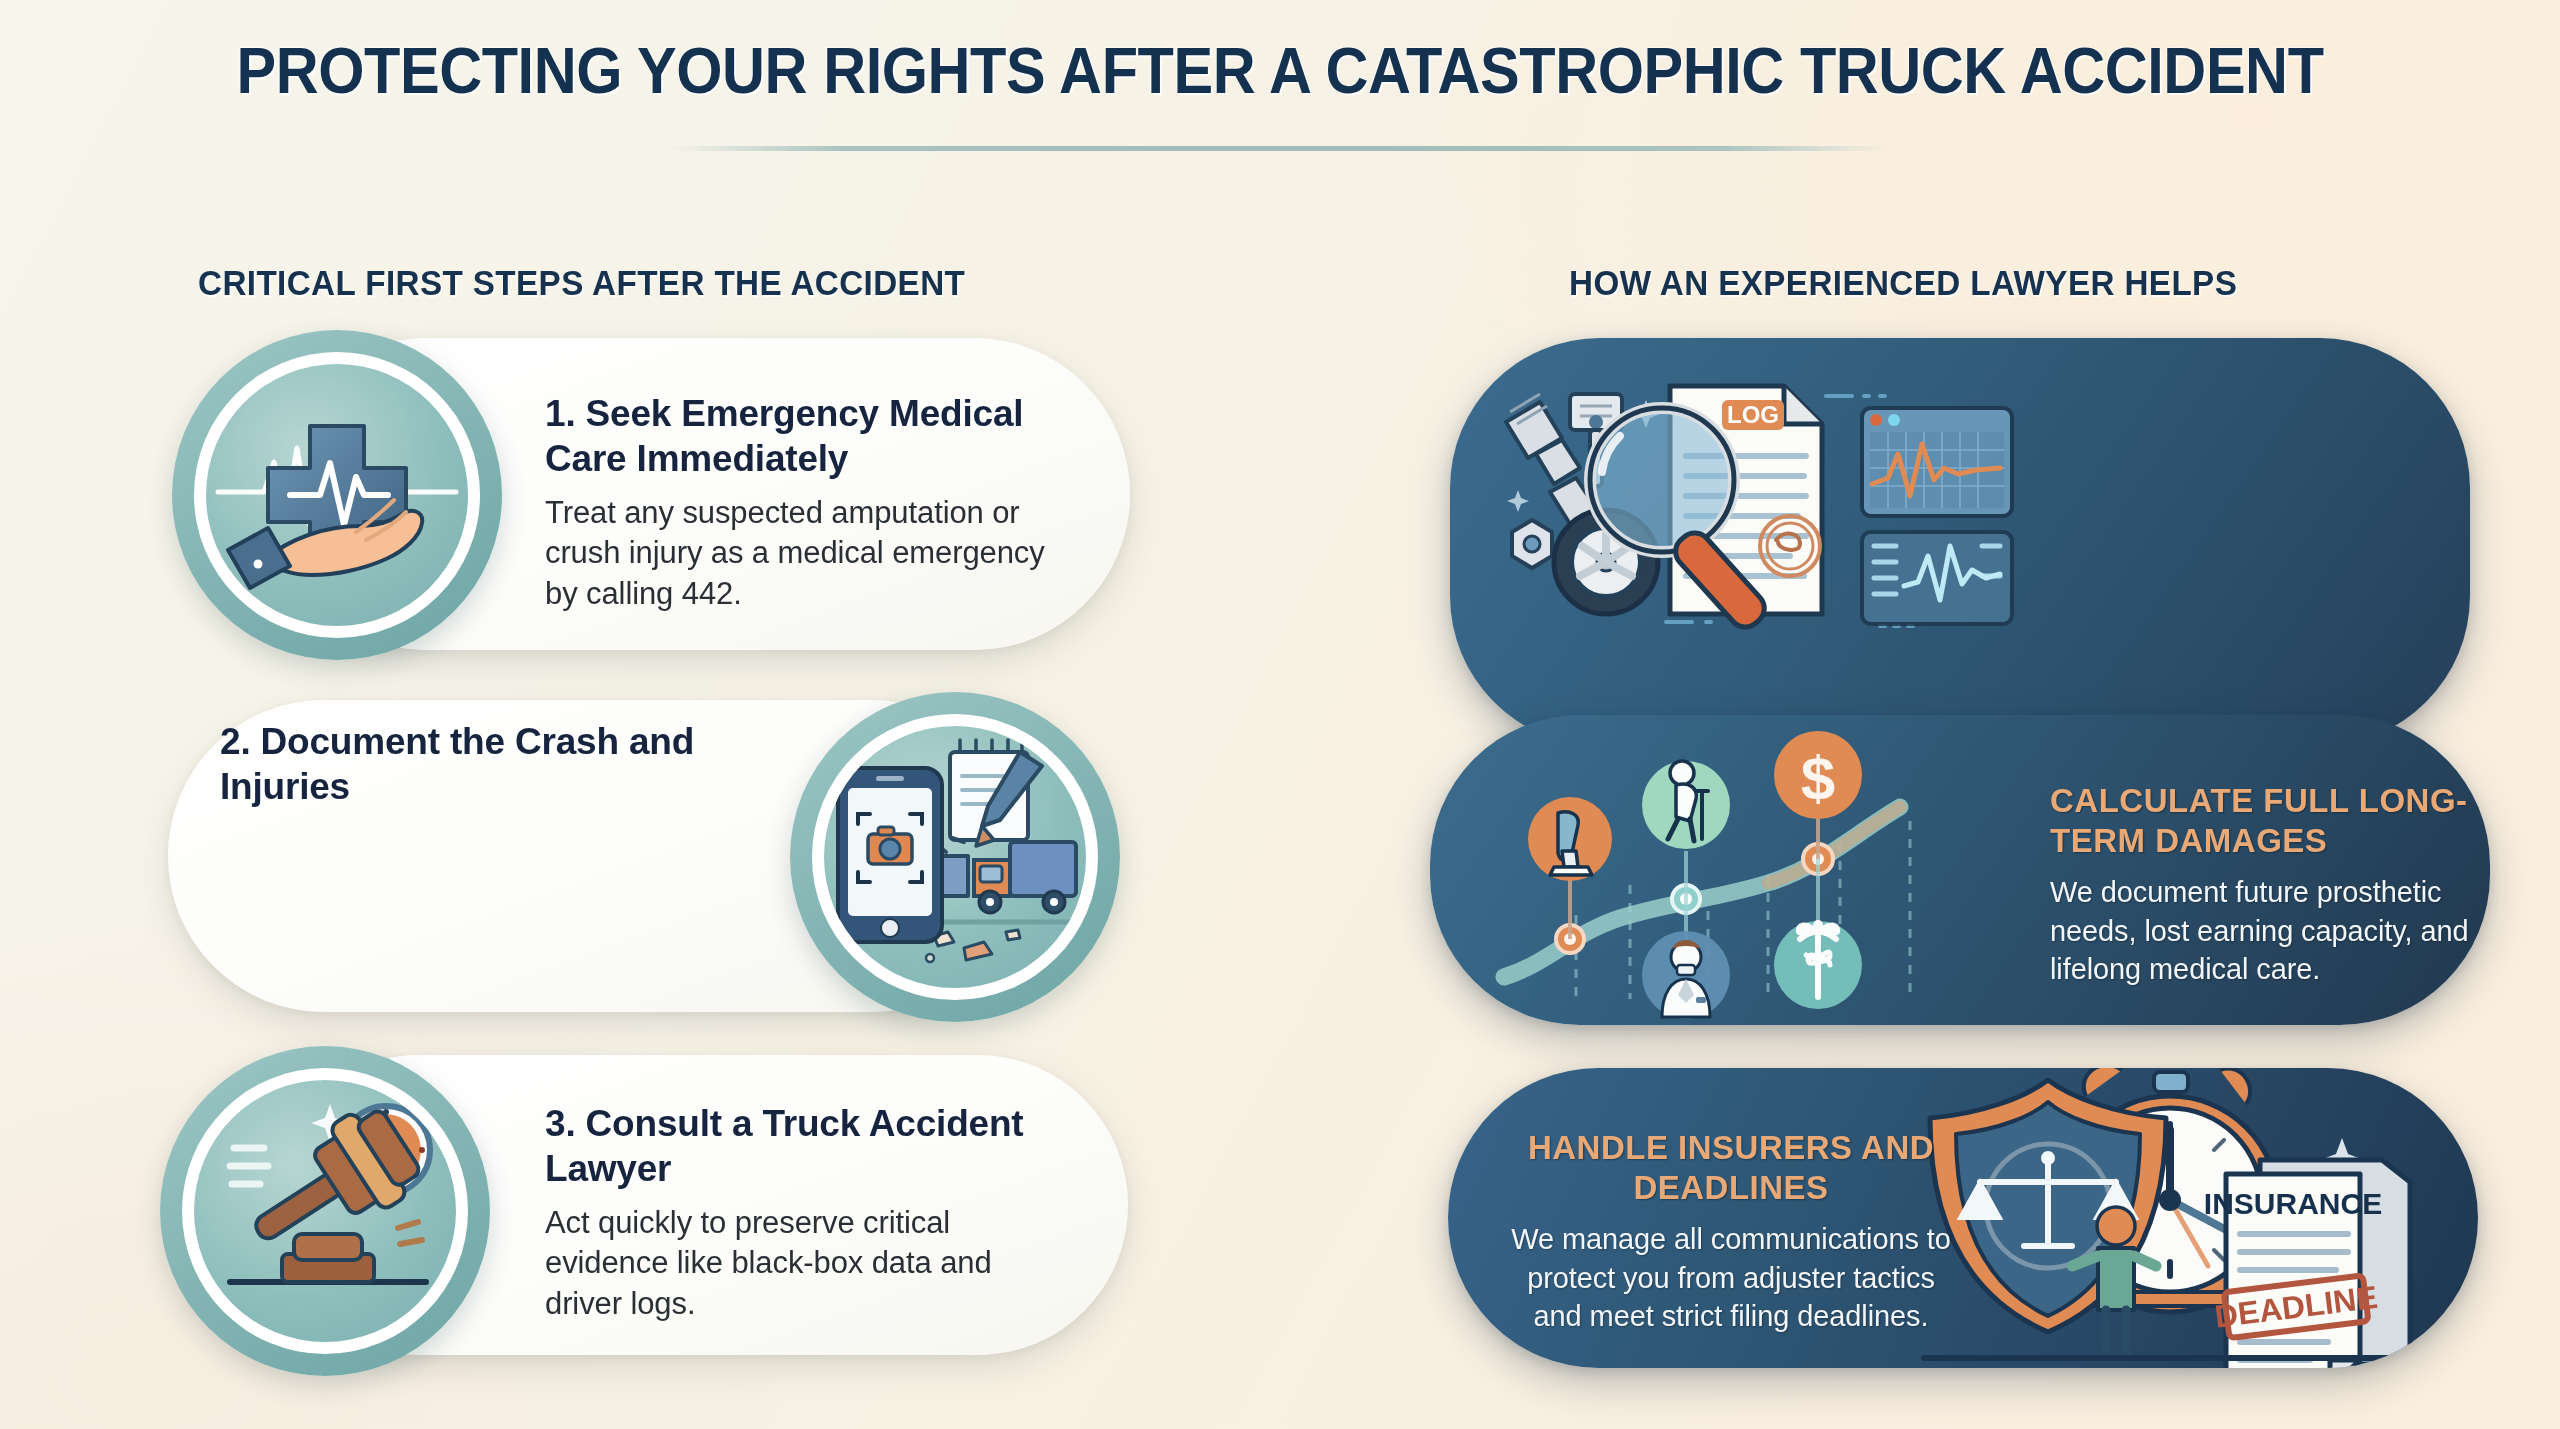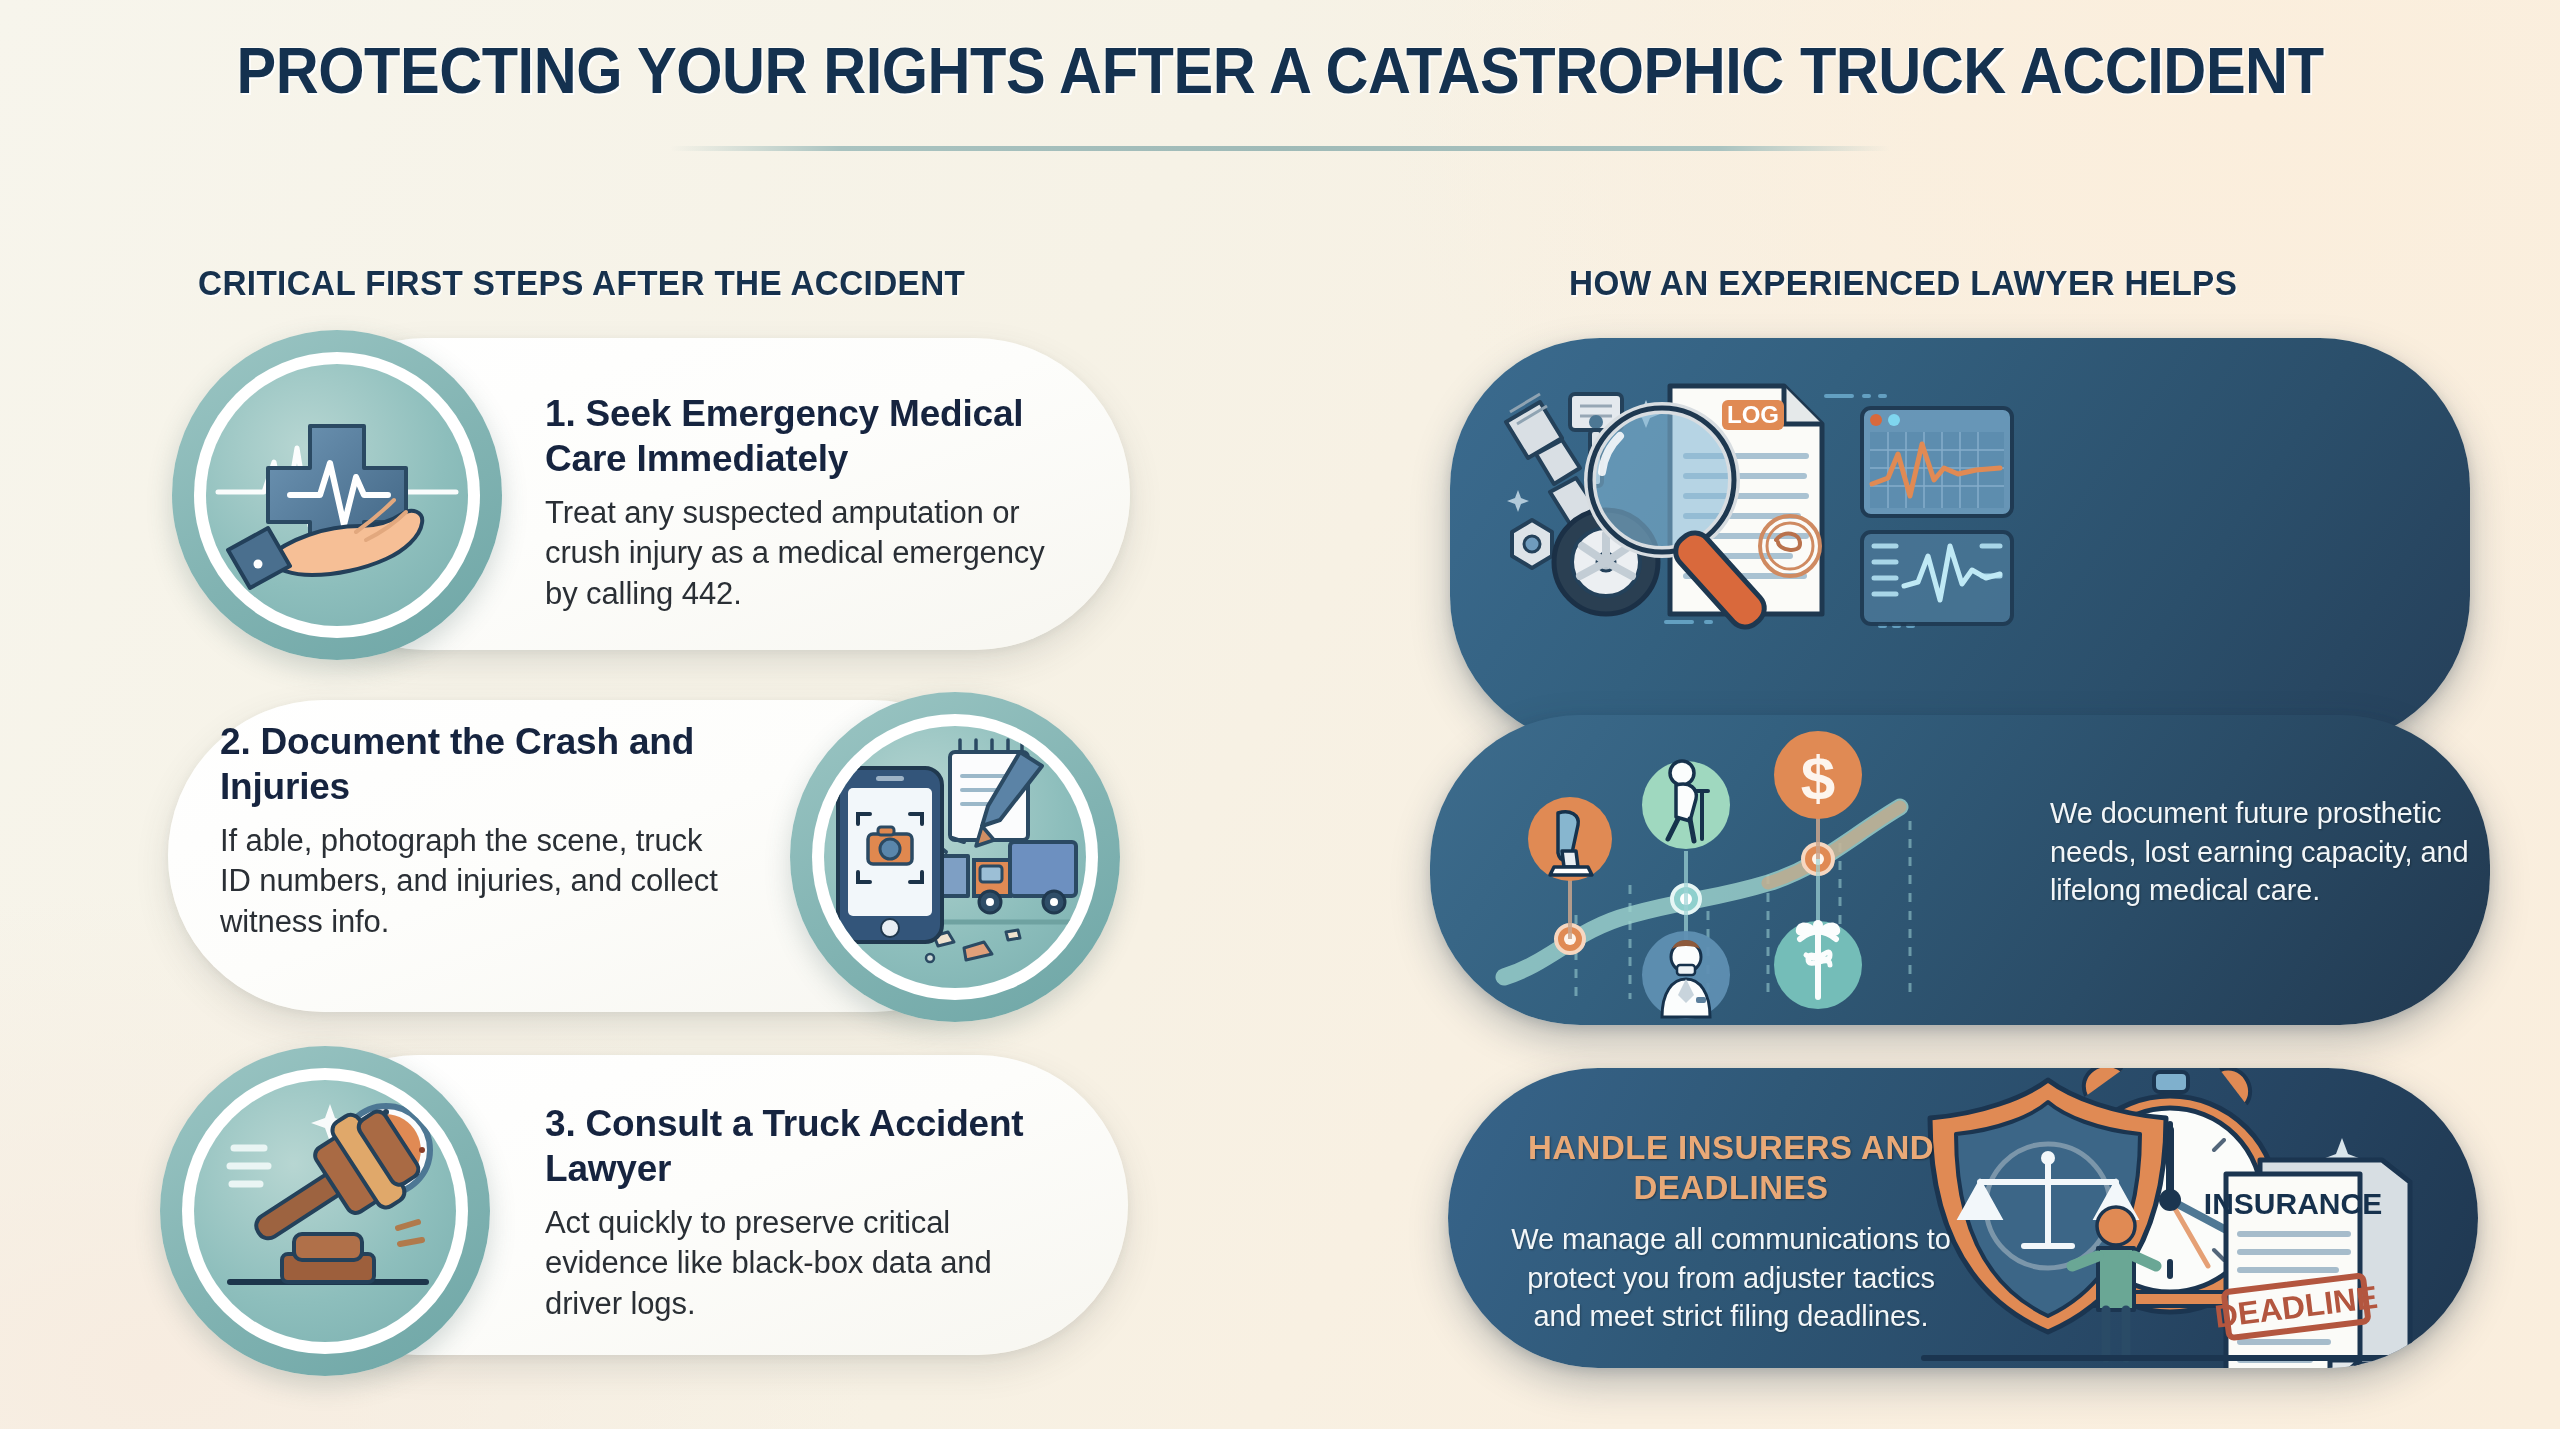--- a/index.html
+++ b/index.html
@@ -207,21 +207,20 @@
             <circle cx="66" cy="123" r="10" fill="#5a86ab" stroke="#2b4a63" stroke-width="3"></circle>
           </g>
         </svg>
       </span>
     </div>
     <div class="ltext" style="left:220px; top:720px; width:520px;">
       <div class="lh">
         <span>2.</span>
         <span>Document the Crash and Injuries</span>
       </div>
-      <div class="lp">If able, photograph the scene, truck ID numbers, and injuries, and collect witness info.</div>
     </div>
   </div>
 
   <div class="lcard">
     <div class="lpill" style="left:268px; top:1055px; width:860px; height:300px;"></div>
     <div class="lbadge" style="left:160px; top:1046px; width:330px; height:330px;">
       <span class="art">
         <svg viewBox="0 0 262 262" width="262" height="262">
 
           <path d="M136 24 l5 14 l14 5 l-14 5 l-5 14 l-5 -14 l-14 -5 l14 -5 z" fill="#ffffff" opacity=".92"></path>
@@ -461,20 +460,21 @@
           <path d="M338 200 v64" stroke="#fbfdfd" stroke-width="6" stroke-linecap="round" fill="none"></path>
           <path d="M320 206 c12 -10 24 -10 36 0" fill="none" stroke="#fbfdfd" stroke-width="6" stroke-linecap="round"></path>
           <path d="M326 222 c12 10 24 -10 24 0 c0 12 -22 -8 -22 4 c0 12 22 -6 22 6" fill="none" stroke="#fbfdfd" stroke-width="5" stroke-linecap="round"></path>
           <path d="M338 198 c-6 -10 -20 -12 -22 -2 c-2 8 10 10 22 2 z" fill="#fbfdfd"></path>
           <path d="M338 198 c6 -10 20 -12 22 -2 c2 8 -10 10 -22 2 z" fill="#fbfdfd"></path>
           <circle cx="338" cy="192" r="5" fill="#fbfdfd"></circle>
         </g>
       </svg>
     </span>
     <div class="rtext" style="left:620px; top:66px; width:430px;">
+      <div class="rh">CALCULATE FULL LONG-TERM DAMAGES</div>
       <div class="rp">We document future prosthetic needs, lost earning capacity, and lifelong medical care.</div>
     </div>
   </div>
 
   <div class="rpill dark3" style="left:28px; top:1068px; width:1030px; height:300px;">
     <span class="rart" style="left:460px; top:-34px;">
       <svg viewBox="0 0 560 350" width="560" height="350">
 
         <g fill="#eaf3f8" opacity=".92">
           <path d="M434 104 l6 16 l16 6 l-16 6 l-6 16 l-6 -16 l-16 -6 l16 -6 z"></path>

